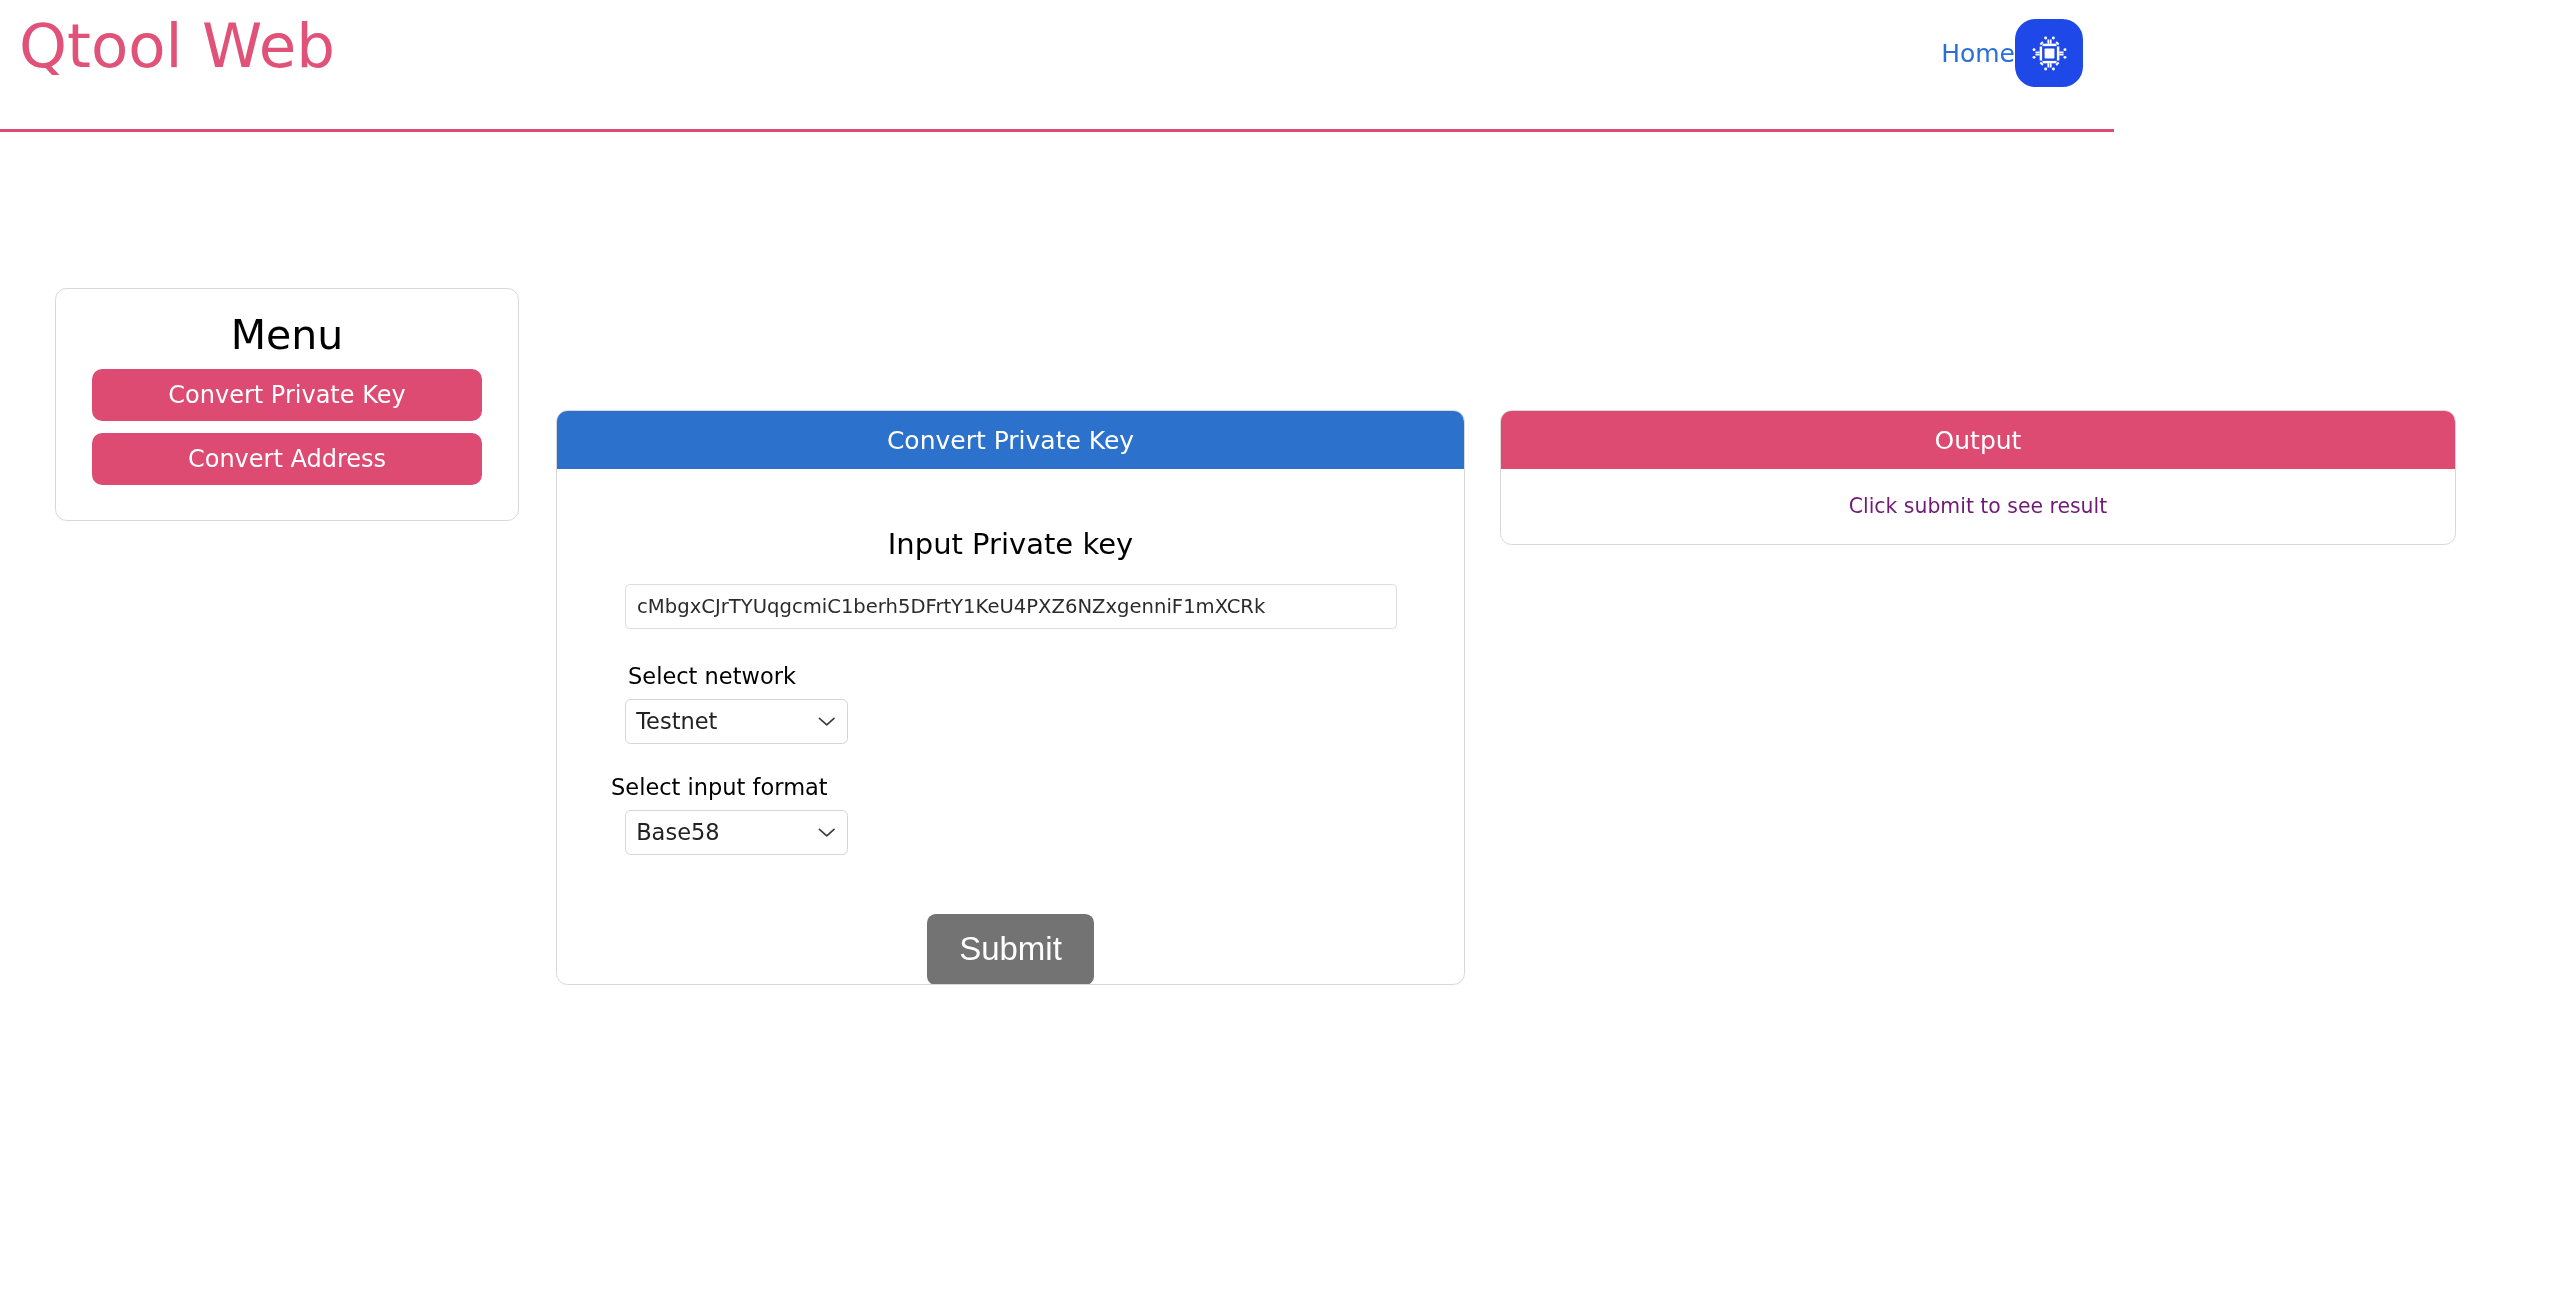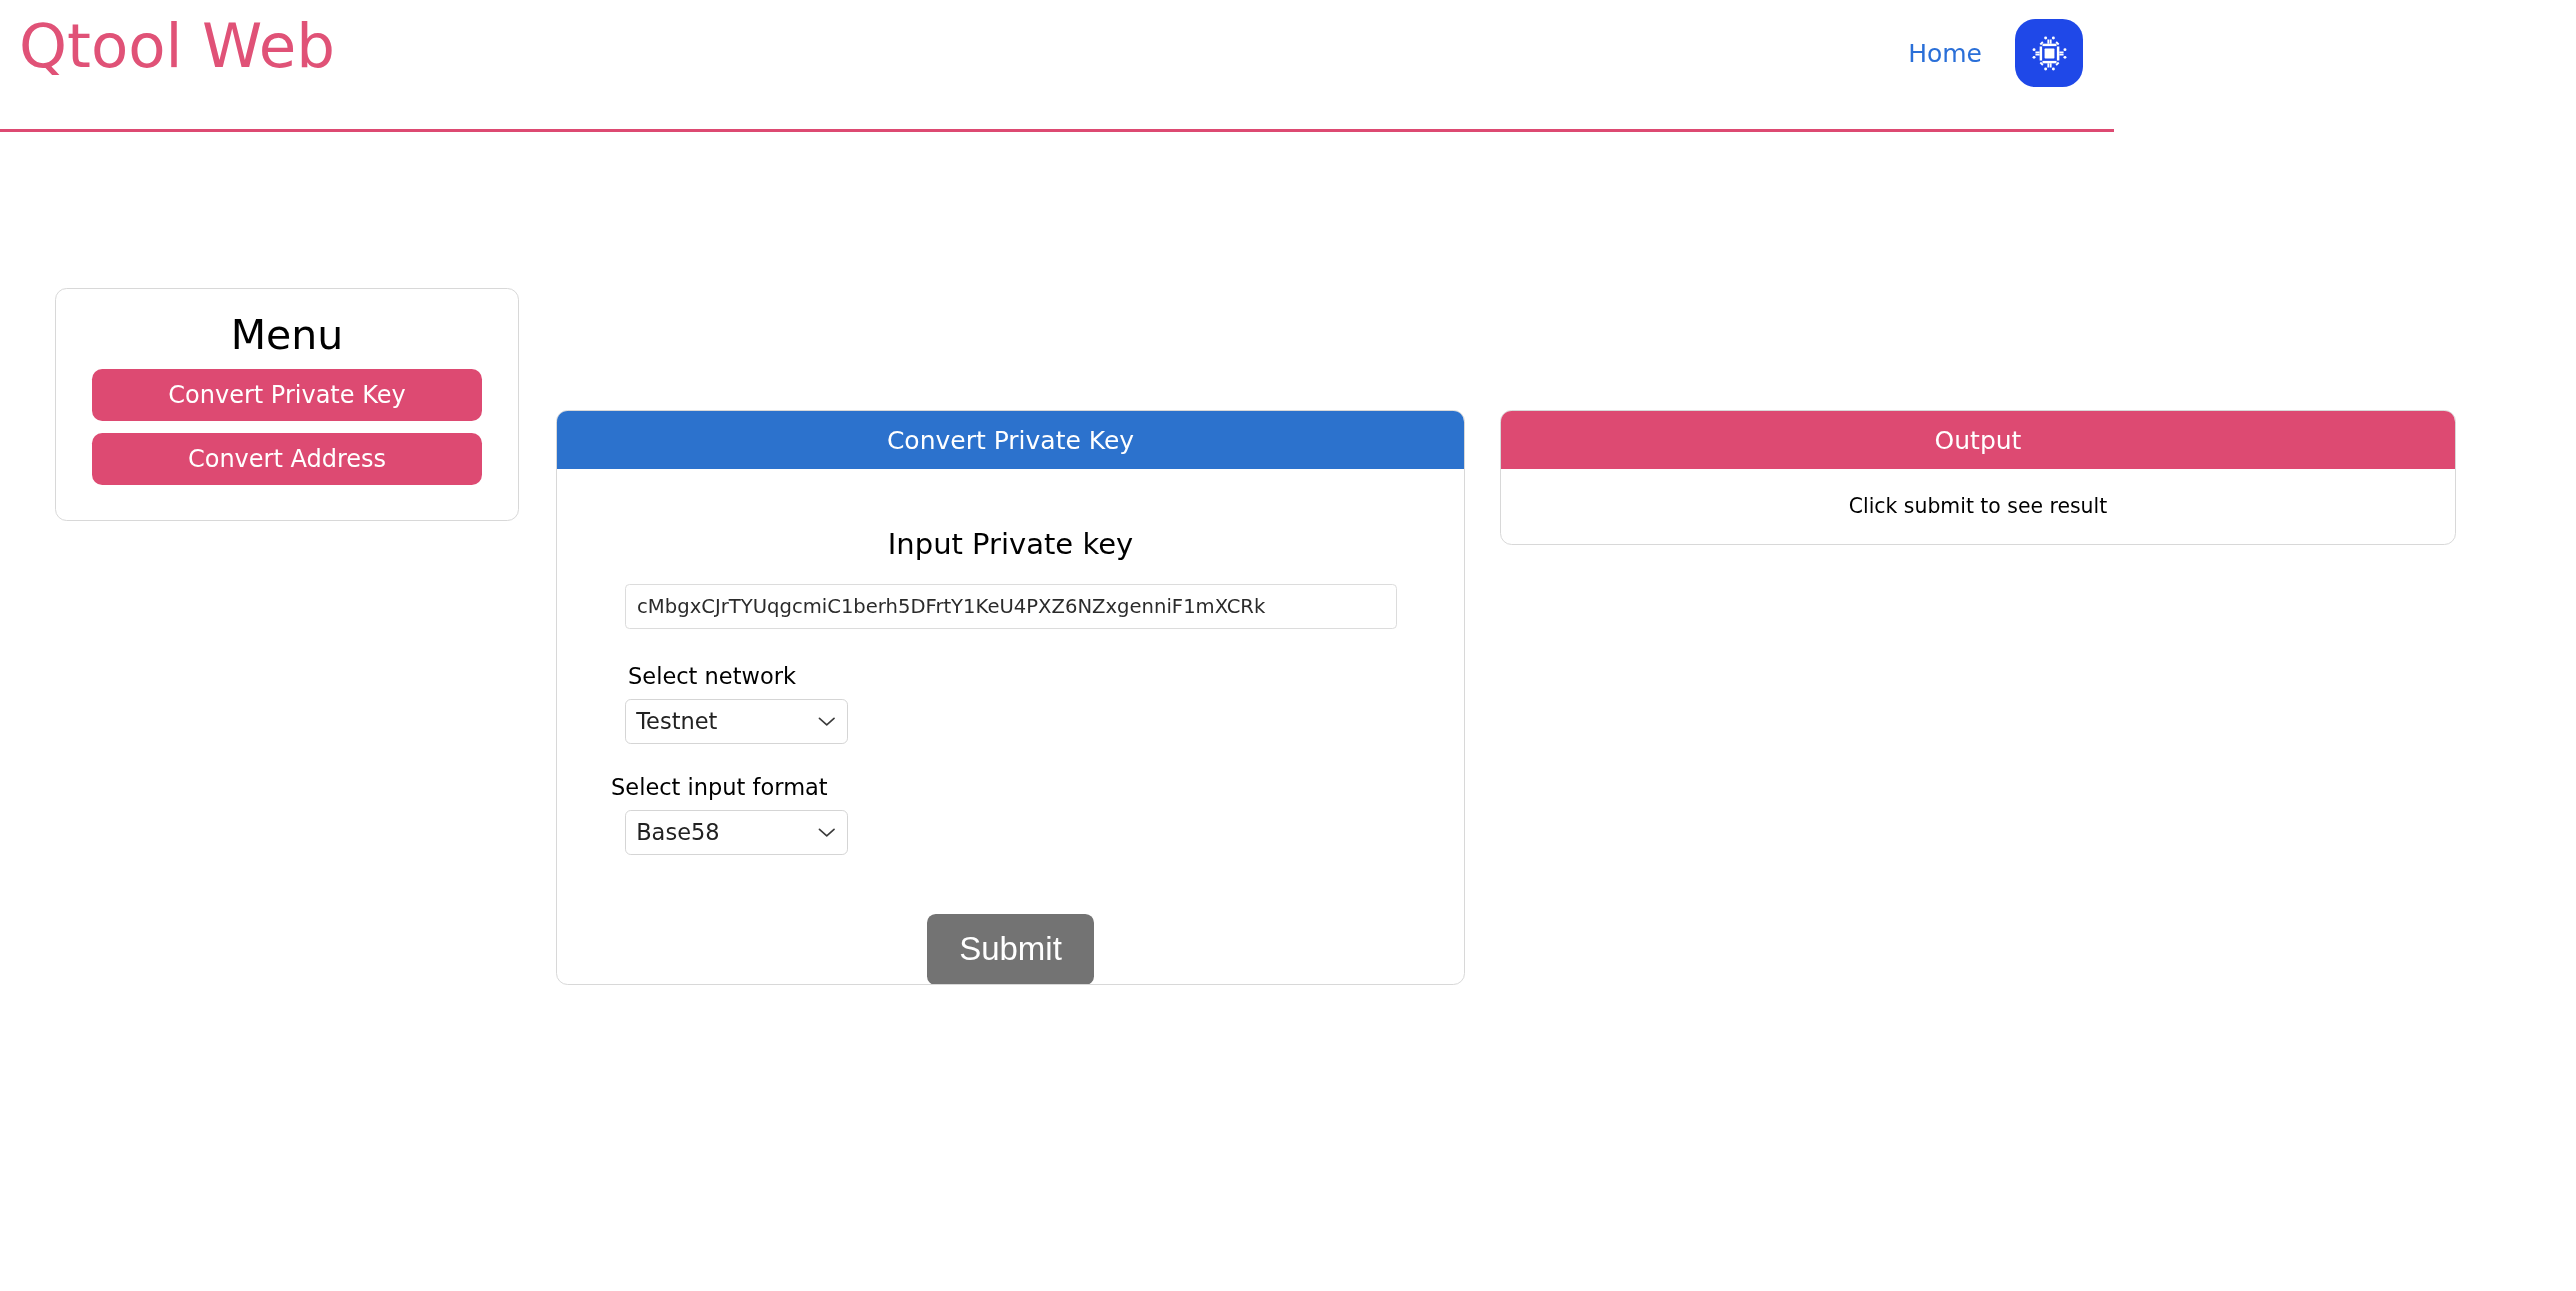--- a/index.html
+++ b/index.html
@@ -39,21 +39,20 @@
     letter-spacing: 0px;
     white-space: nowrap;
     text-decoration: none;
   }
   .nav-right {
     position: absolute;
     right: 31px;
     top: 19px;
     display: flex;
     align-items: center;
-    gap: 33px;
     text-align: center;
   }
   .nav-link {
     font-size: 25px;
     color: #2a6fd8;
     text-decoration: none;
     line-height: 1;
     white-space: nowrap;
   }
   .logo-badge {
@@ -249,21 +248,21 @@
   }
   .output-body {
     height: calc(100% - 58px);
     display: flex;
     align-items: center;
     justify-content: center;
   }
   .output-text {
     font-size: 20.4px;
     line-height: 1;
-    color: #000000;
+    color: #701a75;
     text-align: center;
   }
 </style>
 </head>
 <body>
 
 <div class="navbar">
   <a class="brand" href="#">Qtool Web</a>
 
   <div class="nav-right">

